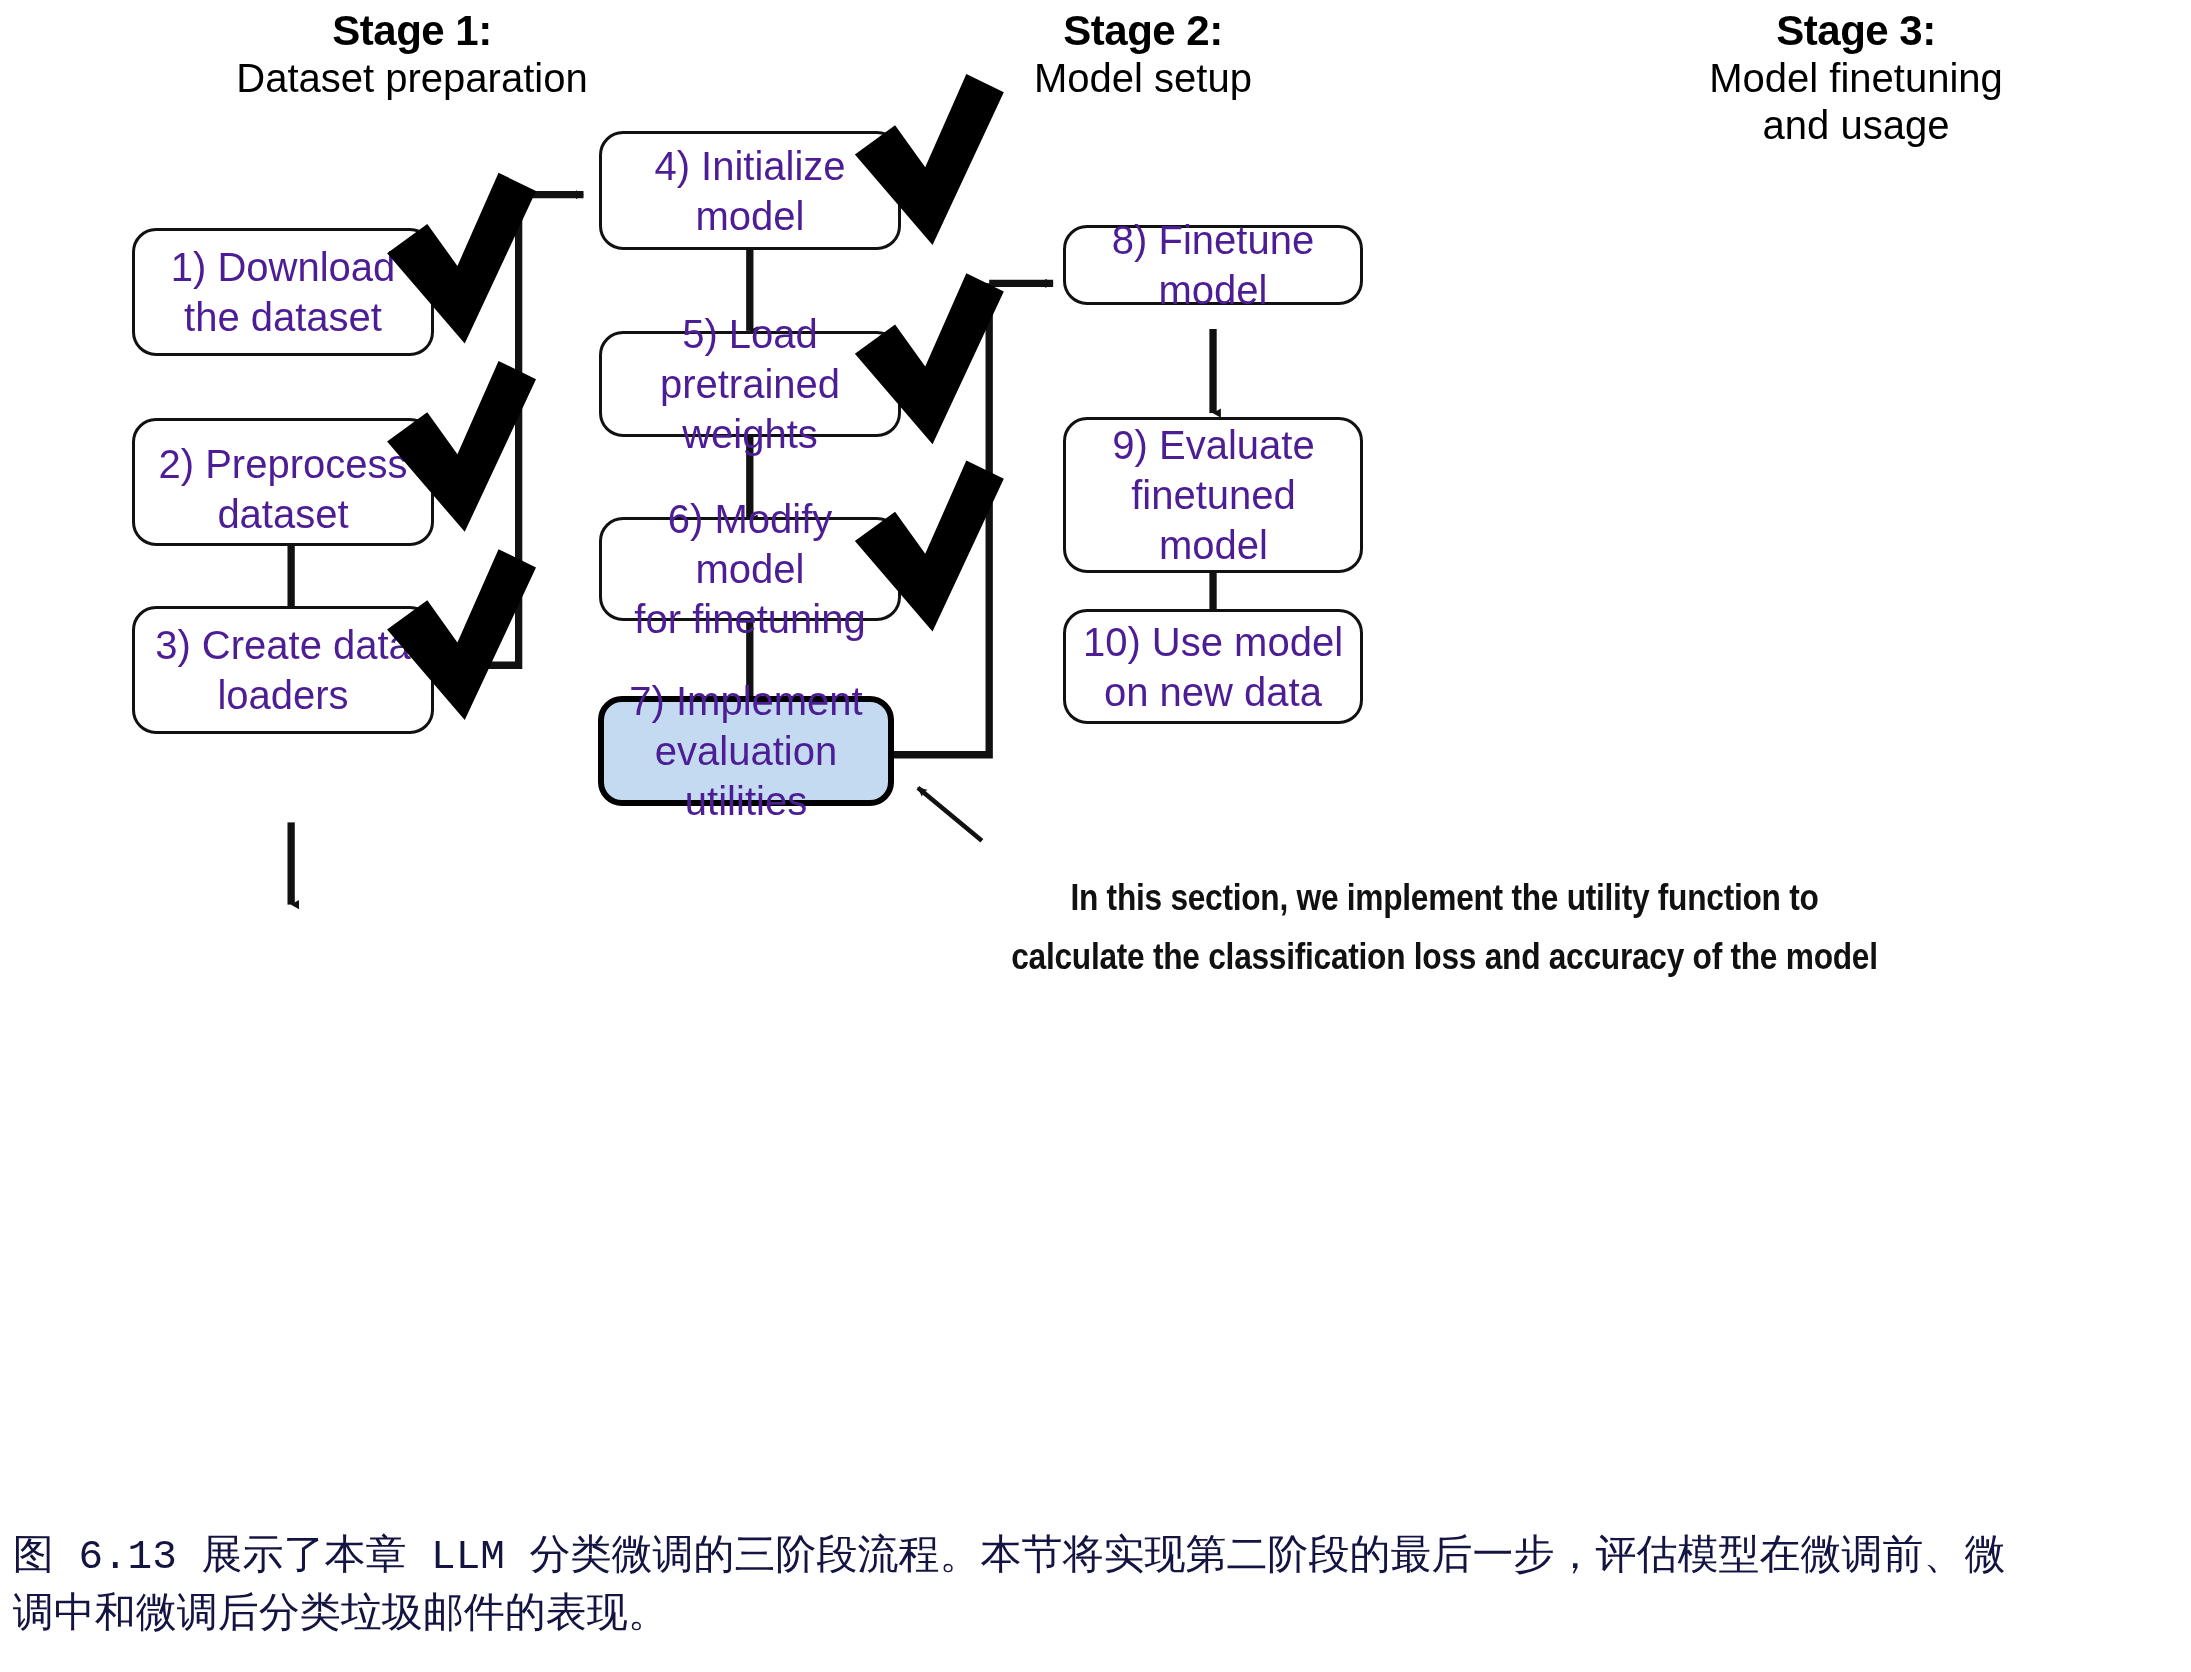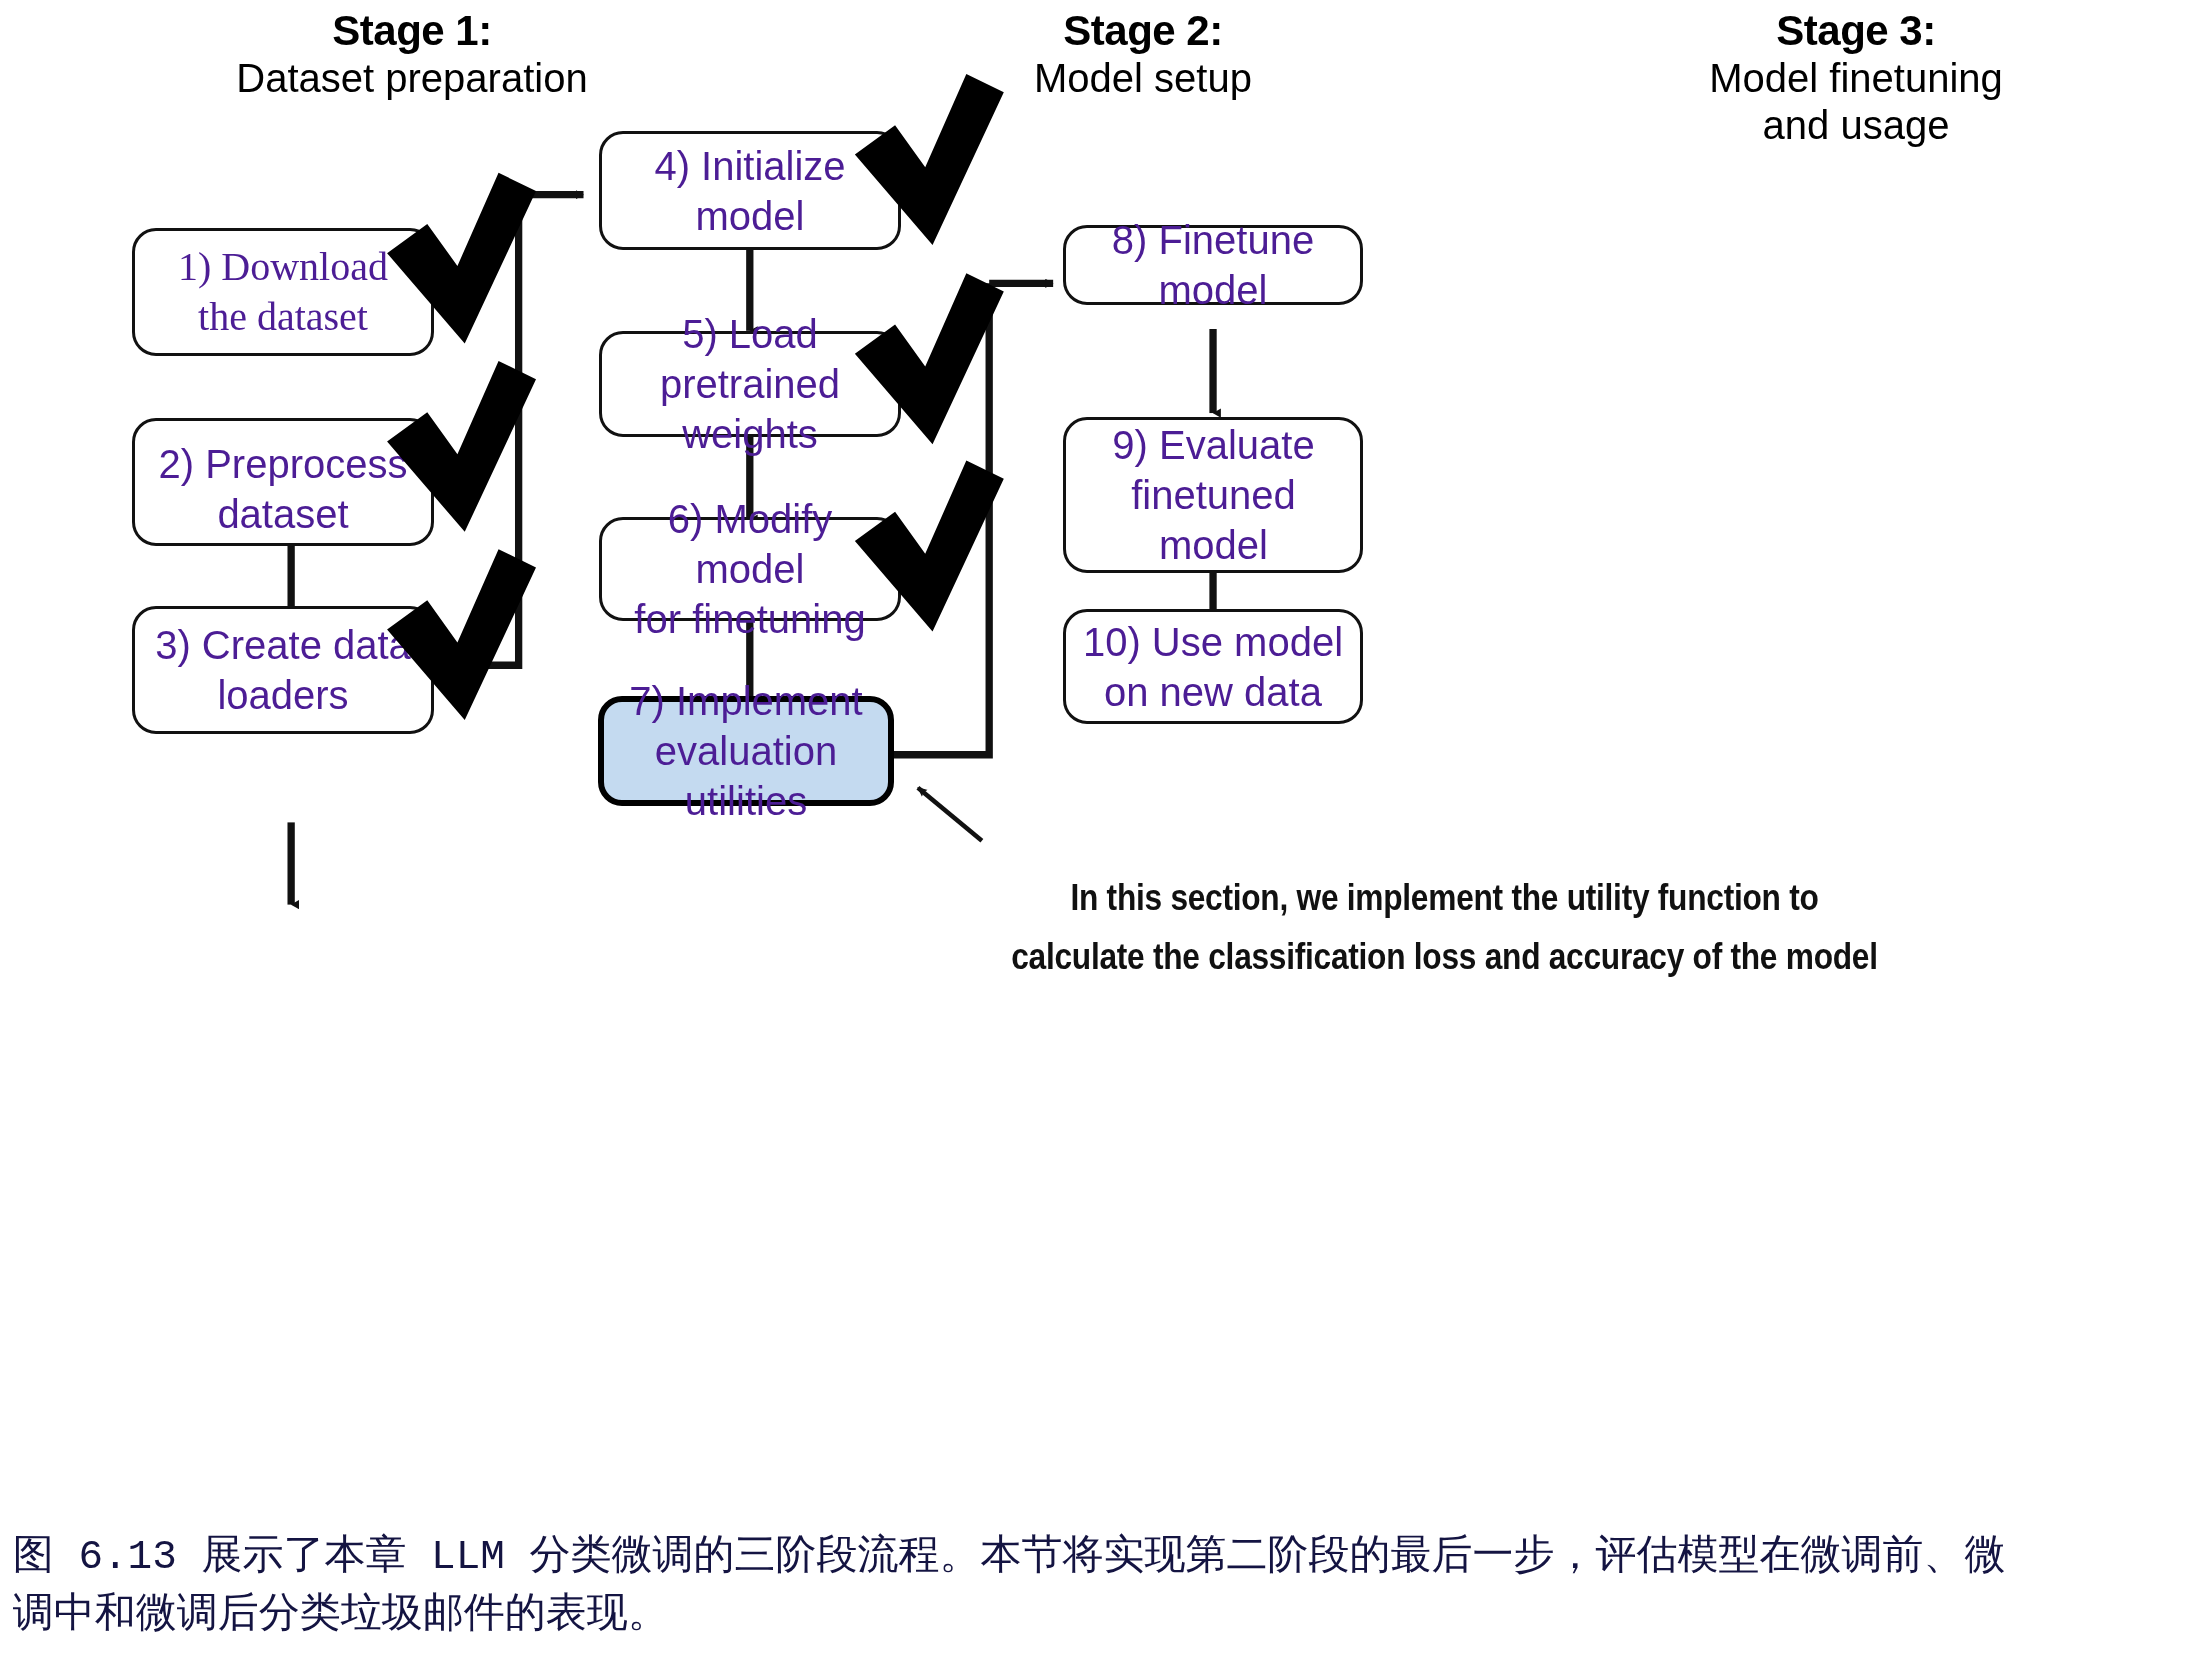--- a/index.html
+++ b/index.html
@@ -168,21 +168,21 @@
     <g stroke="#111" stroke-width="8" fill="none" stroke-linejoin="miter">
       <path d="M947,826 L1052,826 L1052,310"></path>
       <line x1="1052" y1="310" x2="1122" y2="310" marker-end="url(#arrowRight)"></line>
     </g>
 
     <g stroke="#111" stroke-width="5" fill="none">
       <line x1="1044" y1="920" x2="974" y2="862" marker-end="url(#arrowThin)"></line>
     </g>
   </svg>
 
-  <div class="node" style="left:104px; top:228px; width:302px; height:128px;font-family:Liberation Serif, serif;">
+  <div class="node" style="left:104px; top:228px; width:302px; height:128px;">
     <span>
       <span>1) Download</span><br>
       <span>the dataset</span>
     </span>
   </div>
 
   <div class="node" style="left:104px; top:418px; width:302px; height:128px;align-items:flex-end;">
     <span>
       <span>2) Preprocess</span><br>
       <span>dataset</span>

